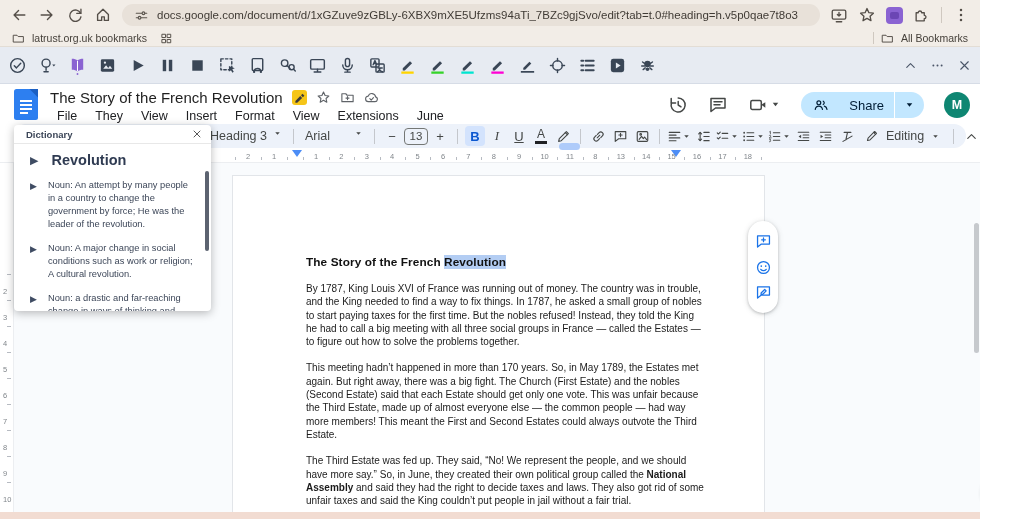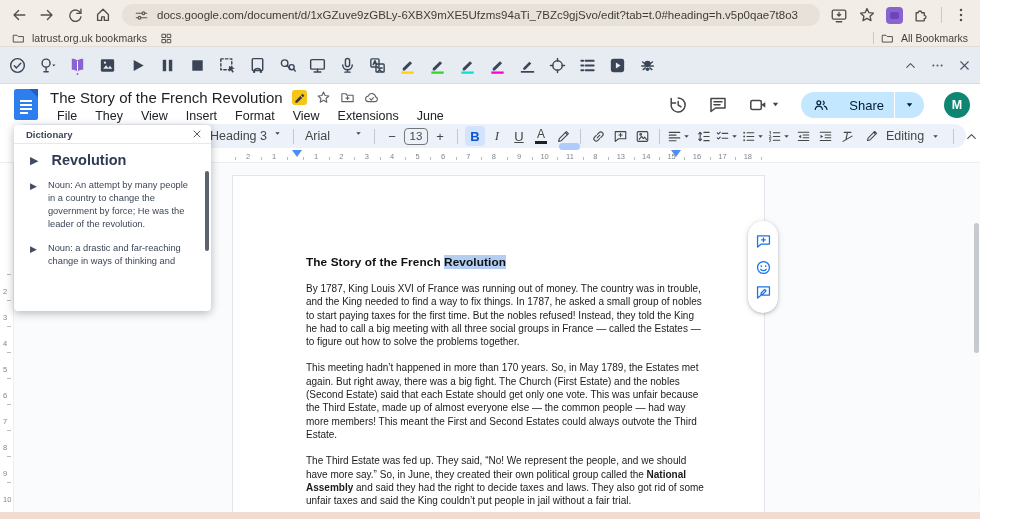--- a/index.html
+++ b/index.html
@@ -758,20 +758,24 @@
         <span class="tri"></span>
         <span class="dword">Revolution</span>
       </div>
       <div id="dict-defs">
           <div class="dentry">
             <span class="tri"></span>
             <p><b>Noun:</b> An attempt by many people in a country to change the government by force; He was the leader of the revolution.</p>
           </div>
           <div class="dentry">
             <span class="tri"></span>
+            <p><b>Noun:</b> A major change in social conditions such as work or religion; A cultural revolution.</p>
+          </div>
+          <div class="dentry">
+            <span class="tri"></span>
             <p><b>Noun:</b> a drastic and far-reaching change in ways of thinking and</p>
           </div>
         </div>
     </div>
     <span class="dthumb"></span>
   </div>
 
   <div class="bstrip"></div>
 </div>
 

